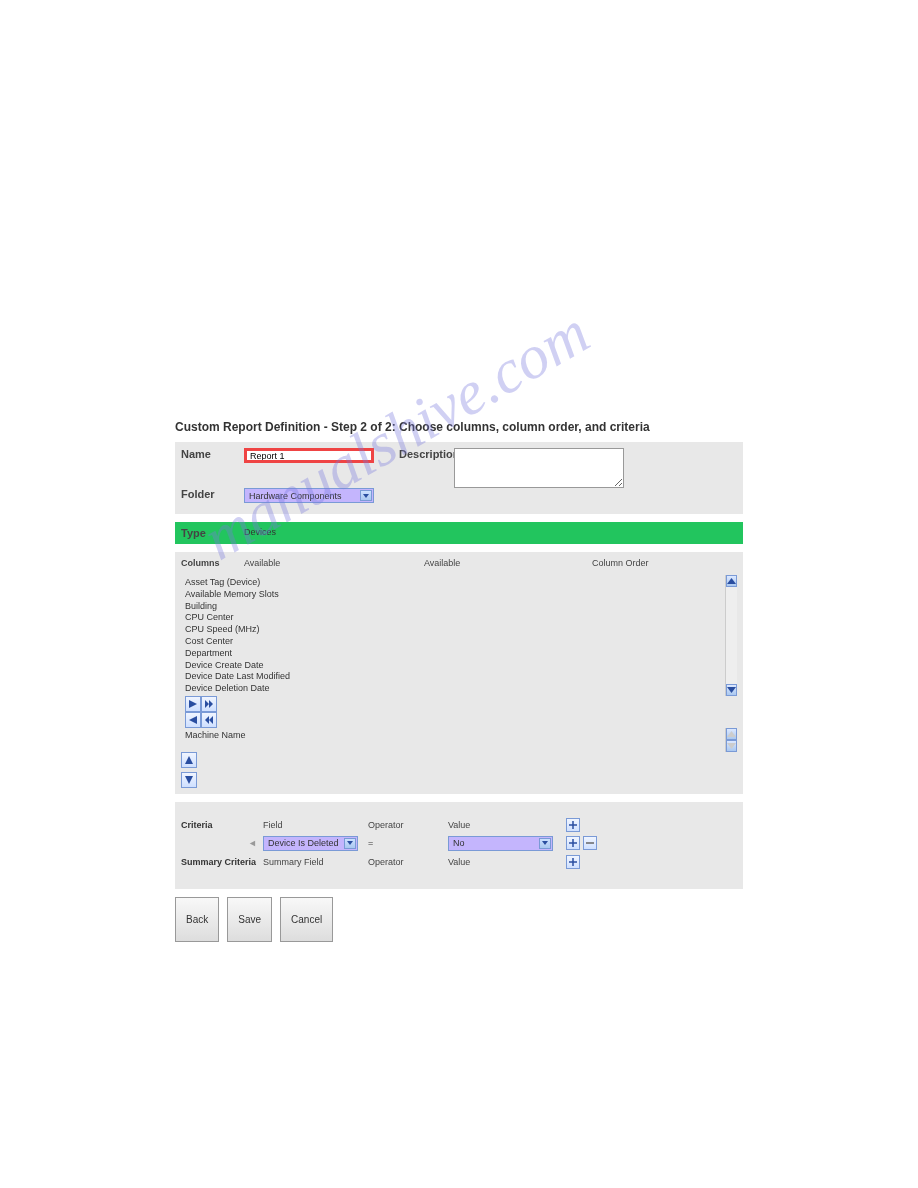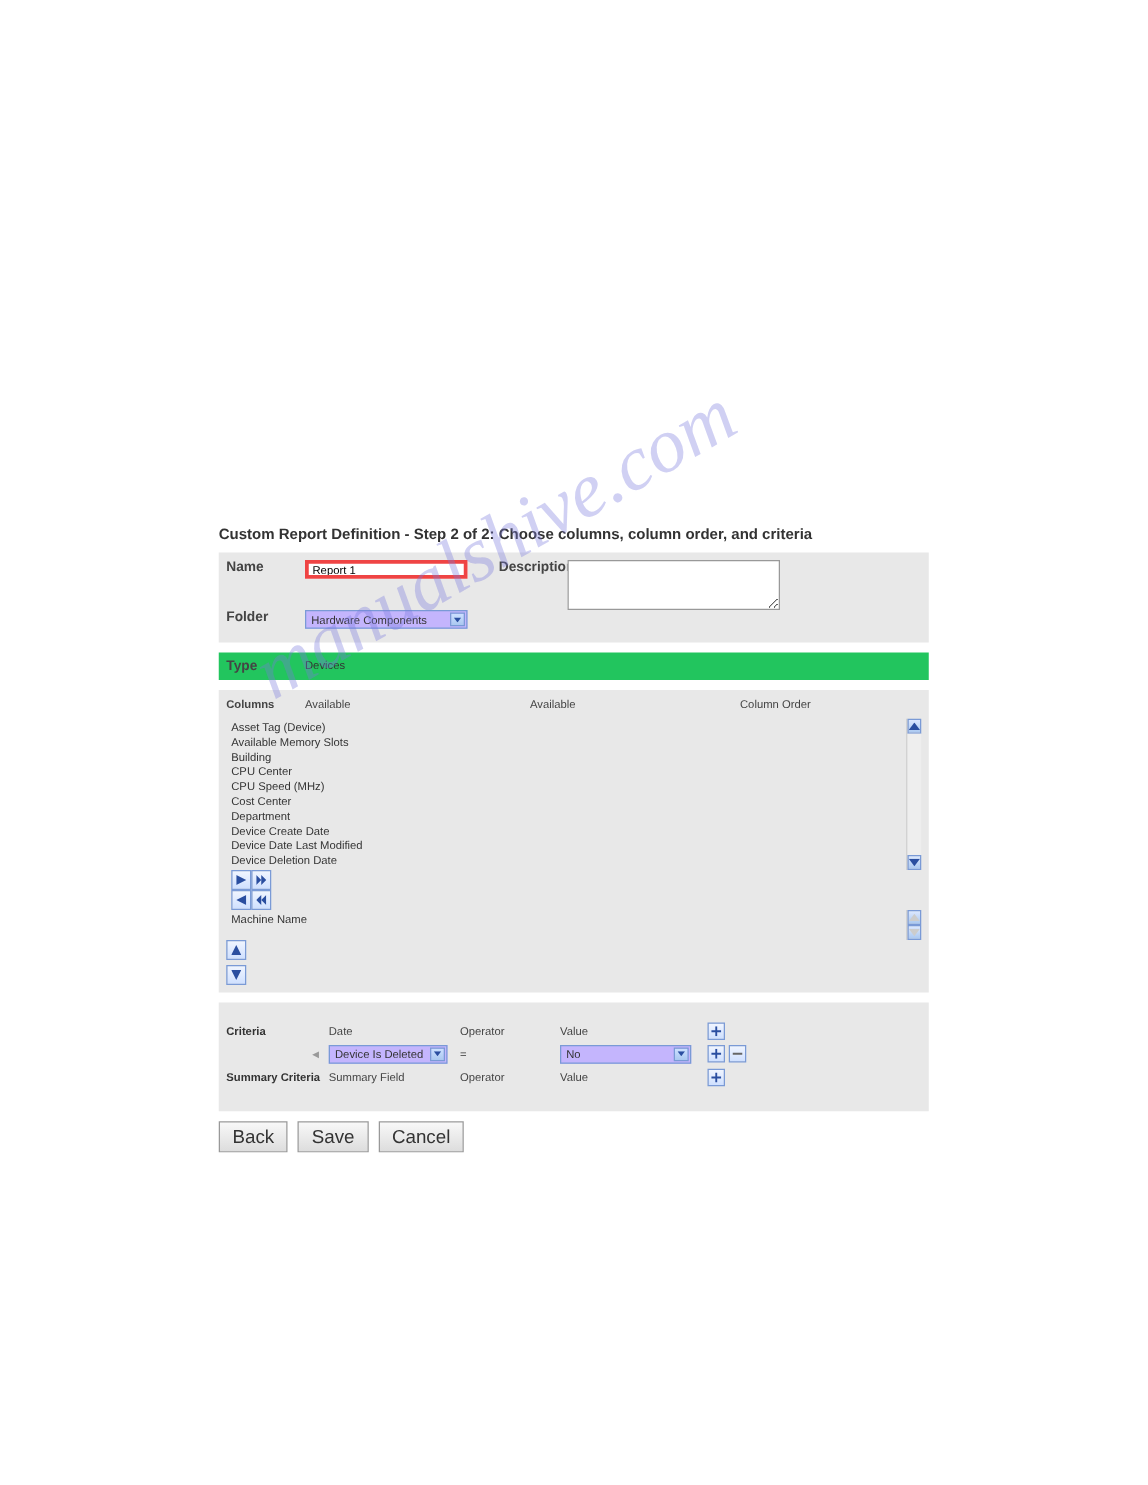--- a/index.html
+++ b/index.html
@@ -67,21 +67,21 @@
     .crit-label-col { width:82px; font-weight:bold; font-size:9px; }
     .crit-head { font-size:9px; color:#444; }
     .plus-btn, .minus-btn {
       width:14px; height:14px; border:1px solid #7a9ad6; display:flex; align-items:center;
       justify-content:center; background: linear-gradient(#f0f5ff,#cfe0ff); margin-left:3px;
     }
     .plus-btn svg, .minus-btn svg { width:8px; height:8px; }
     .btn-bar { display:flex; gap:8px; margin-top:4px; }
     .action-btn {
       border:1px solid #999; background: linear-gradient(#f8f8f8,#ddd);
-      padding: 3px 10px; font-size:15px; color:#333;
+      padding: 16px 10px; font-size:10px; color:#333;
     }
     .name-desc-left { display:flex; flex-direction:column; gap:12px; }
     .name-desc-grid { display:flex; width:100%; align-items:flex-start; }
   </style>
 </head>
 <body>
 
 <div class="watermark">manualshive.com</div>
 
 <div class="page-title">Custom Report Definition - Step 2 of 2: Choose columns, column order, and criteria</div>
@@ -207,21 +207,21 @@
             <polygon points="0,0 8,0 4,8" fill="#2a4ea0"></polygon>
           </svg>
         </div>
     </div>
   </div>
 </div>
 
 <div class="criteria-section">
   <div class="crit-row">
     <div class="crit-label-col">Criteria</div>
-    <div class="crit-head" style="width:105px;">Date</div>
+    <div class="crit-head" style="width:105px;">Field</div>
     <div class="crit-head" style="width:80px;">Operator</div>
     <div class="crit-head" style="width:115px;">Value</div>
     <div class="plus-btn">
         <svg viewBox="0 0 8 8">
           <line x1="4" y1="0" x2="4" y2="8" stroke="#2a4ea0" stroke-width="1.5"></line>
           <line x1="0" y1="4" x2="8" y2="4" stroke="#2a4ea0" stroke-width="1.5"></line>
         </svg>
       </div>
   </div>
   <div class="crit-row">

